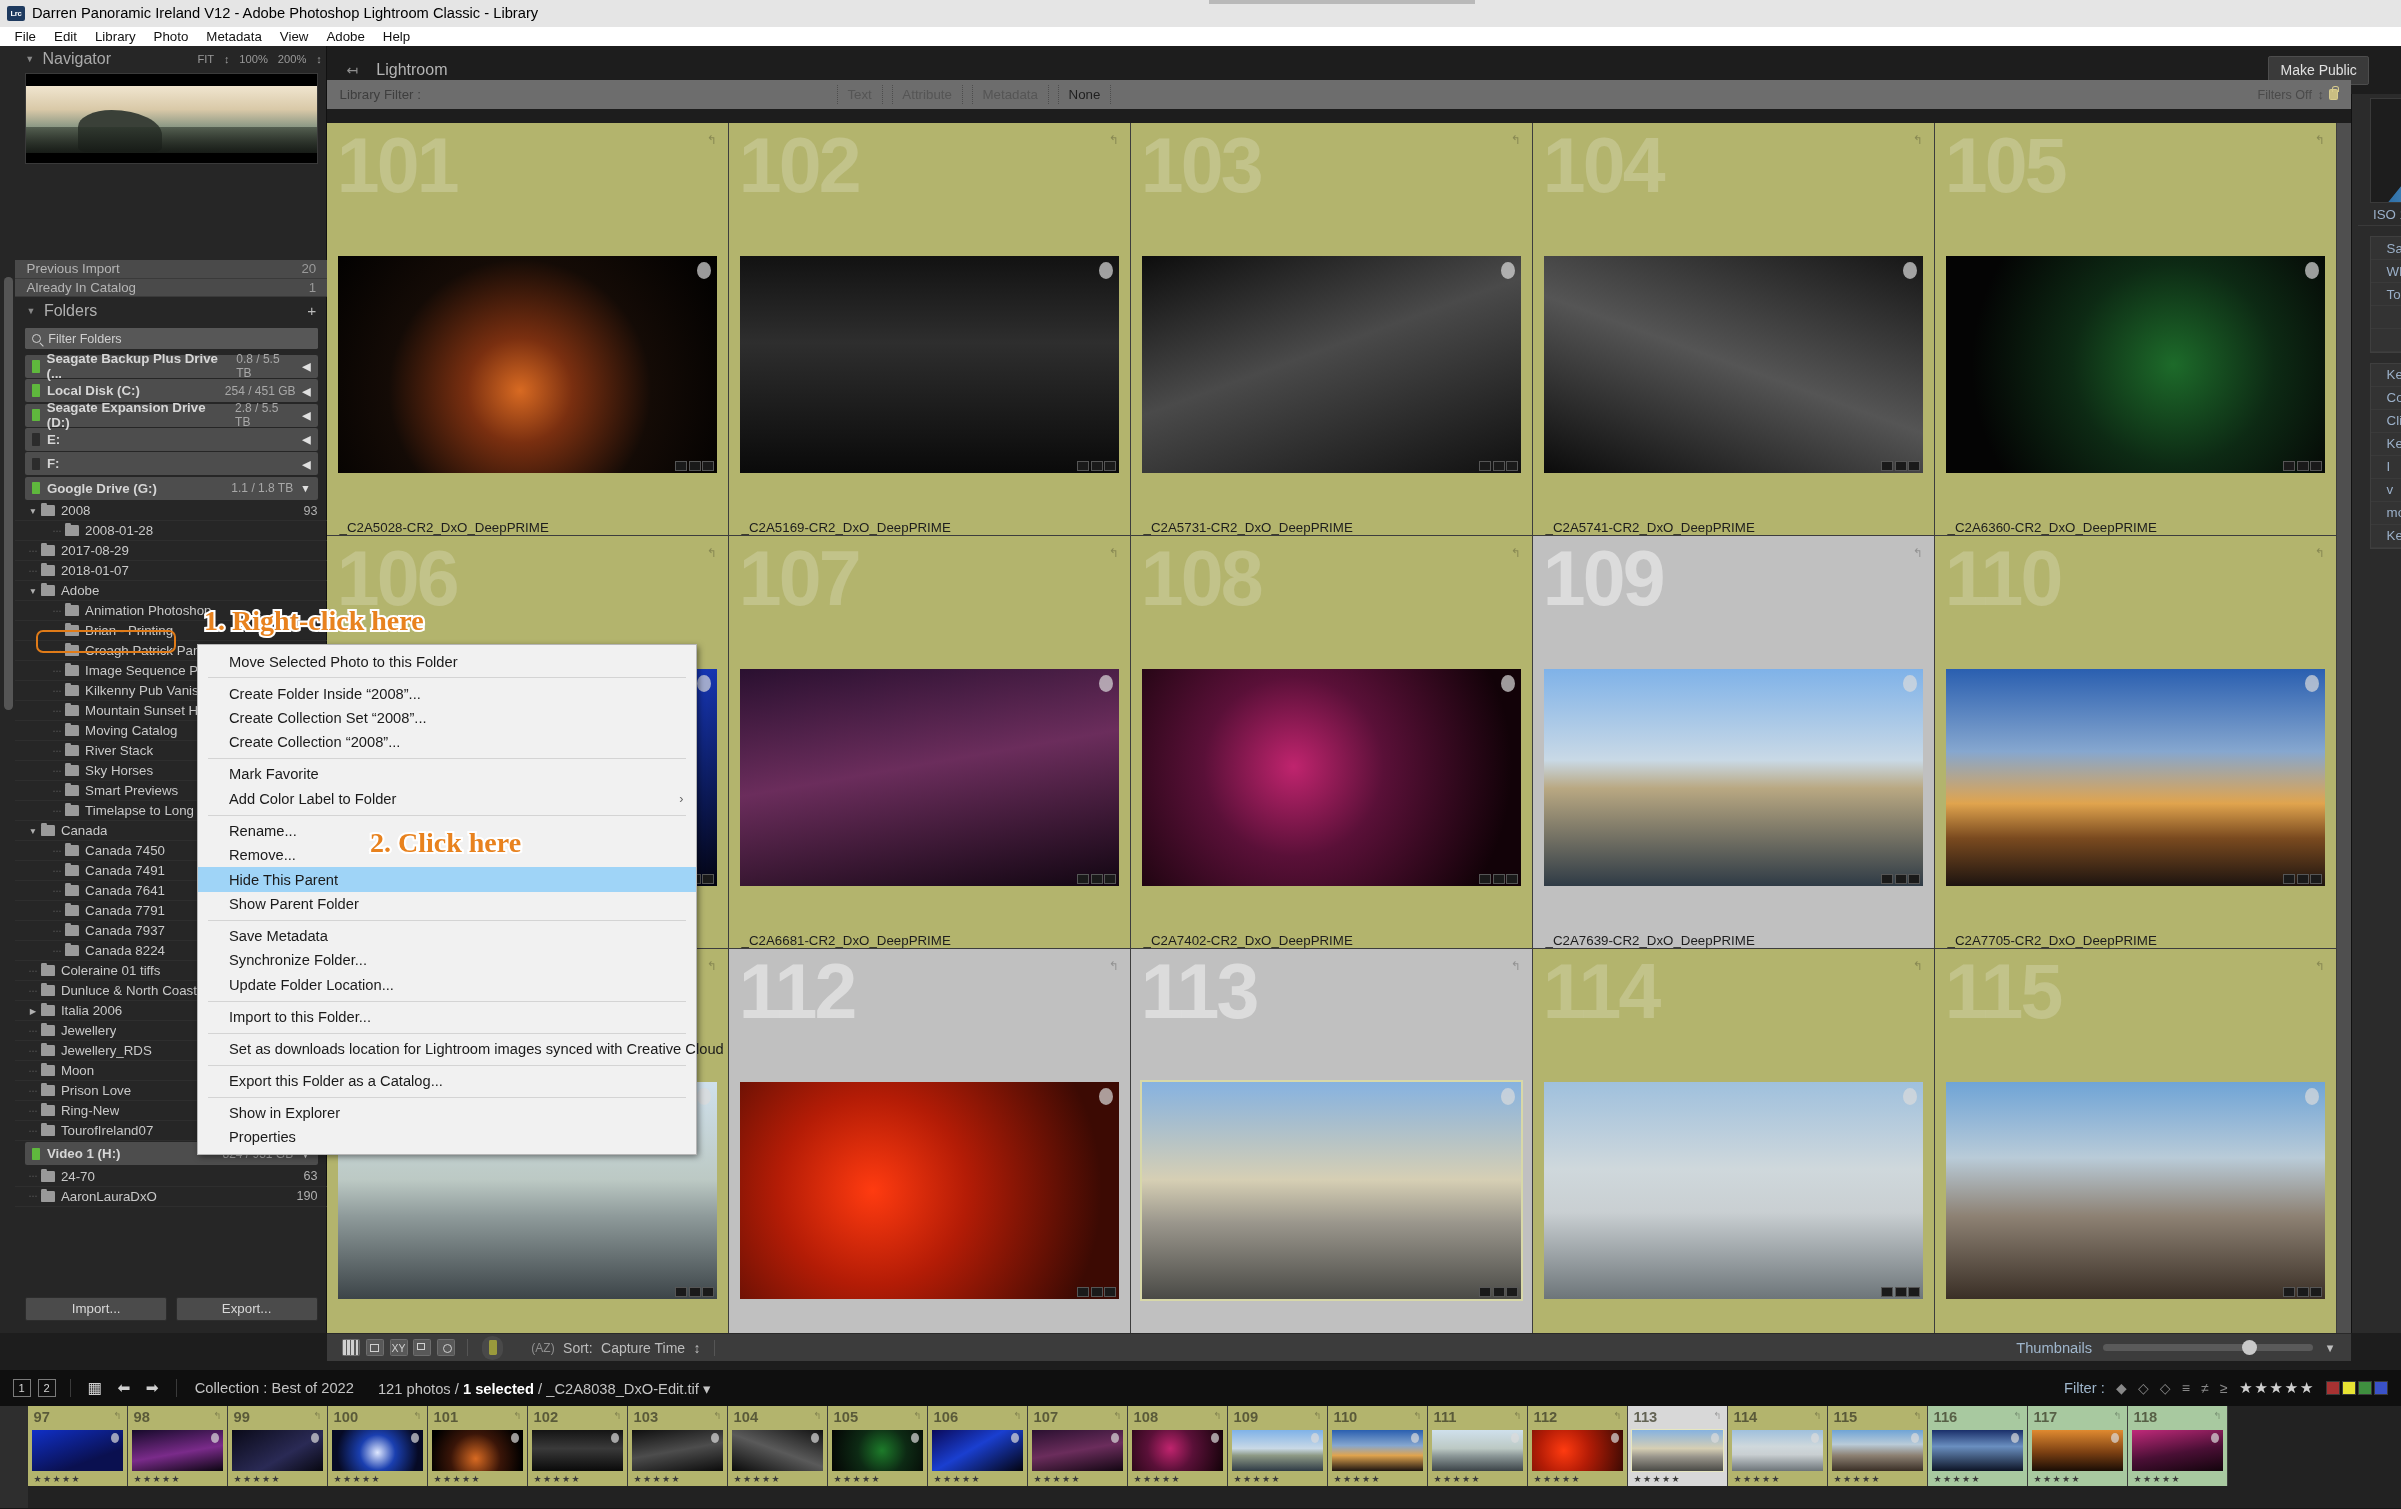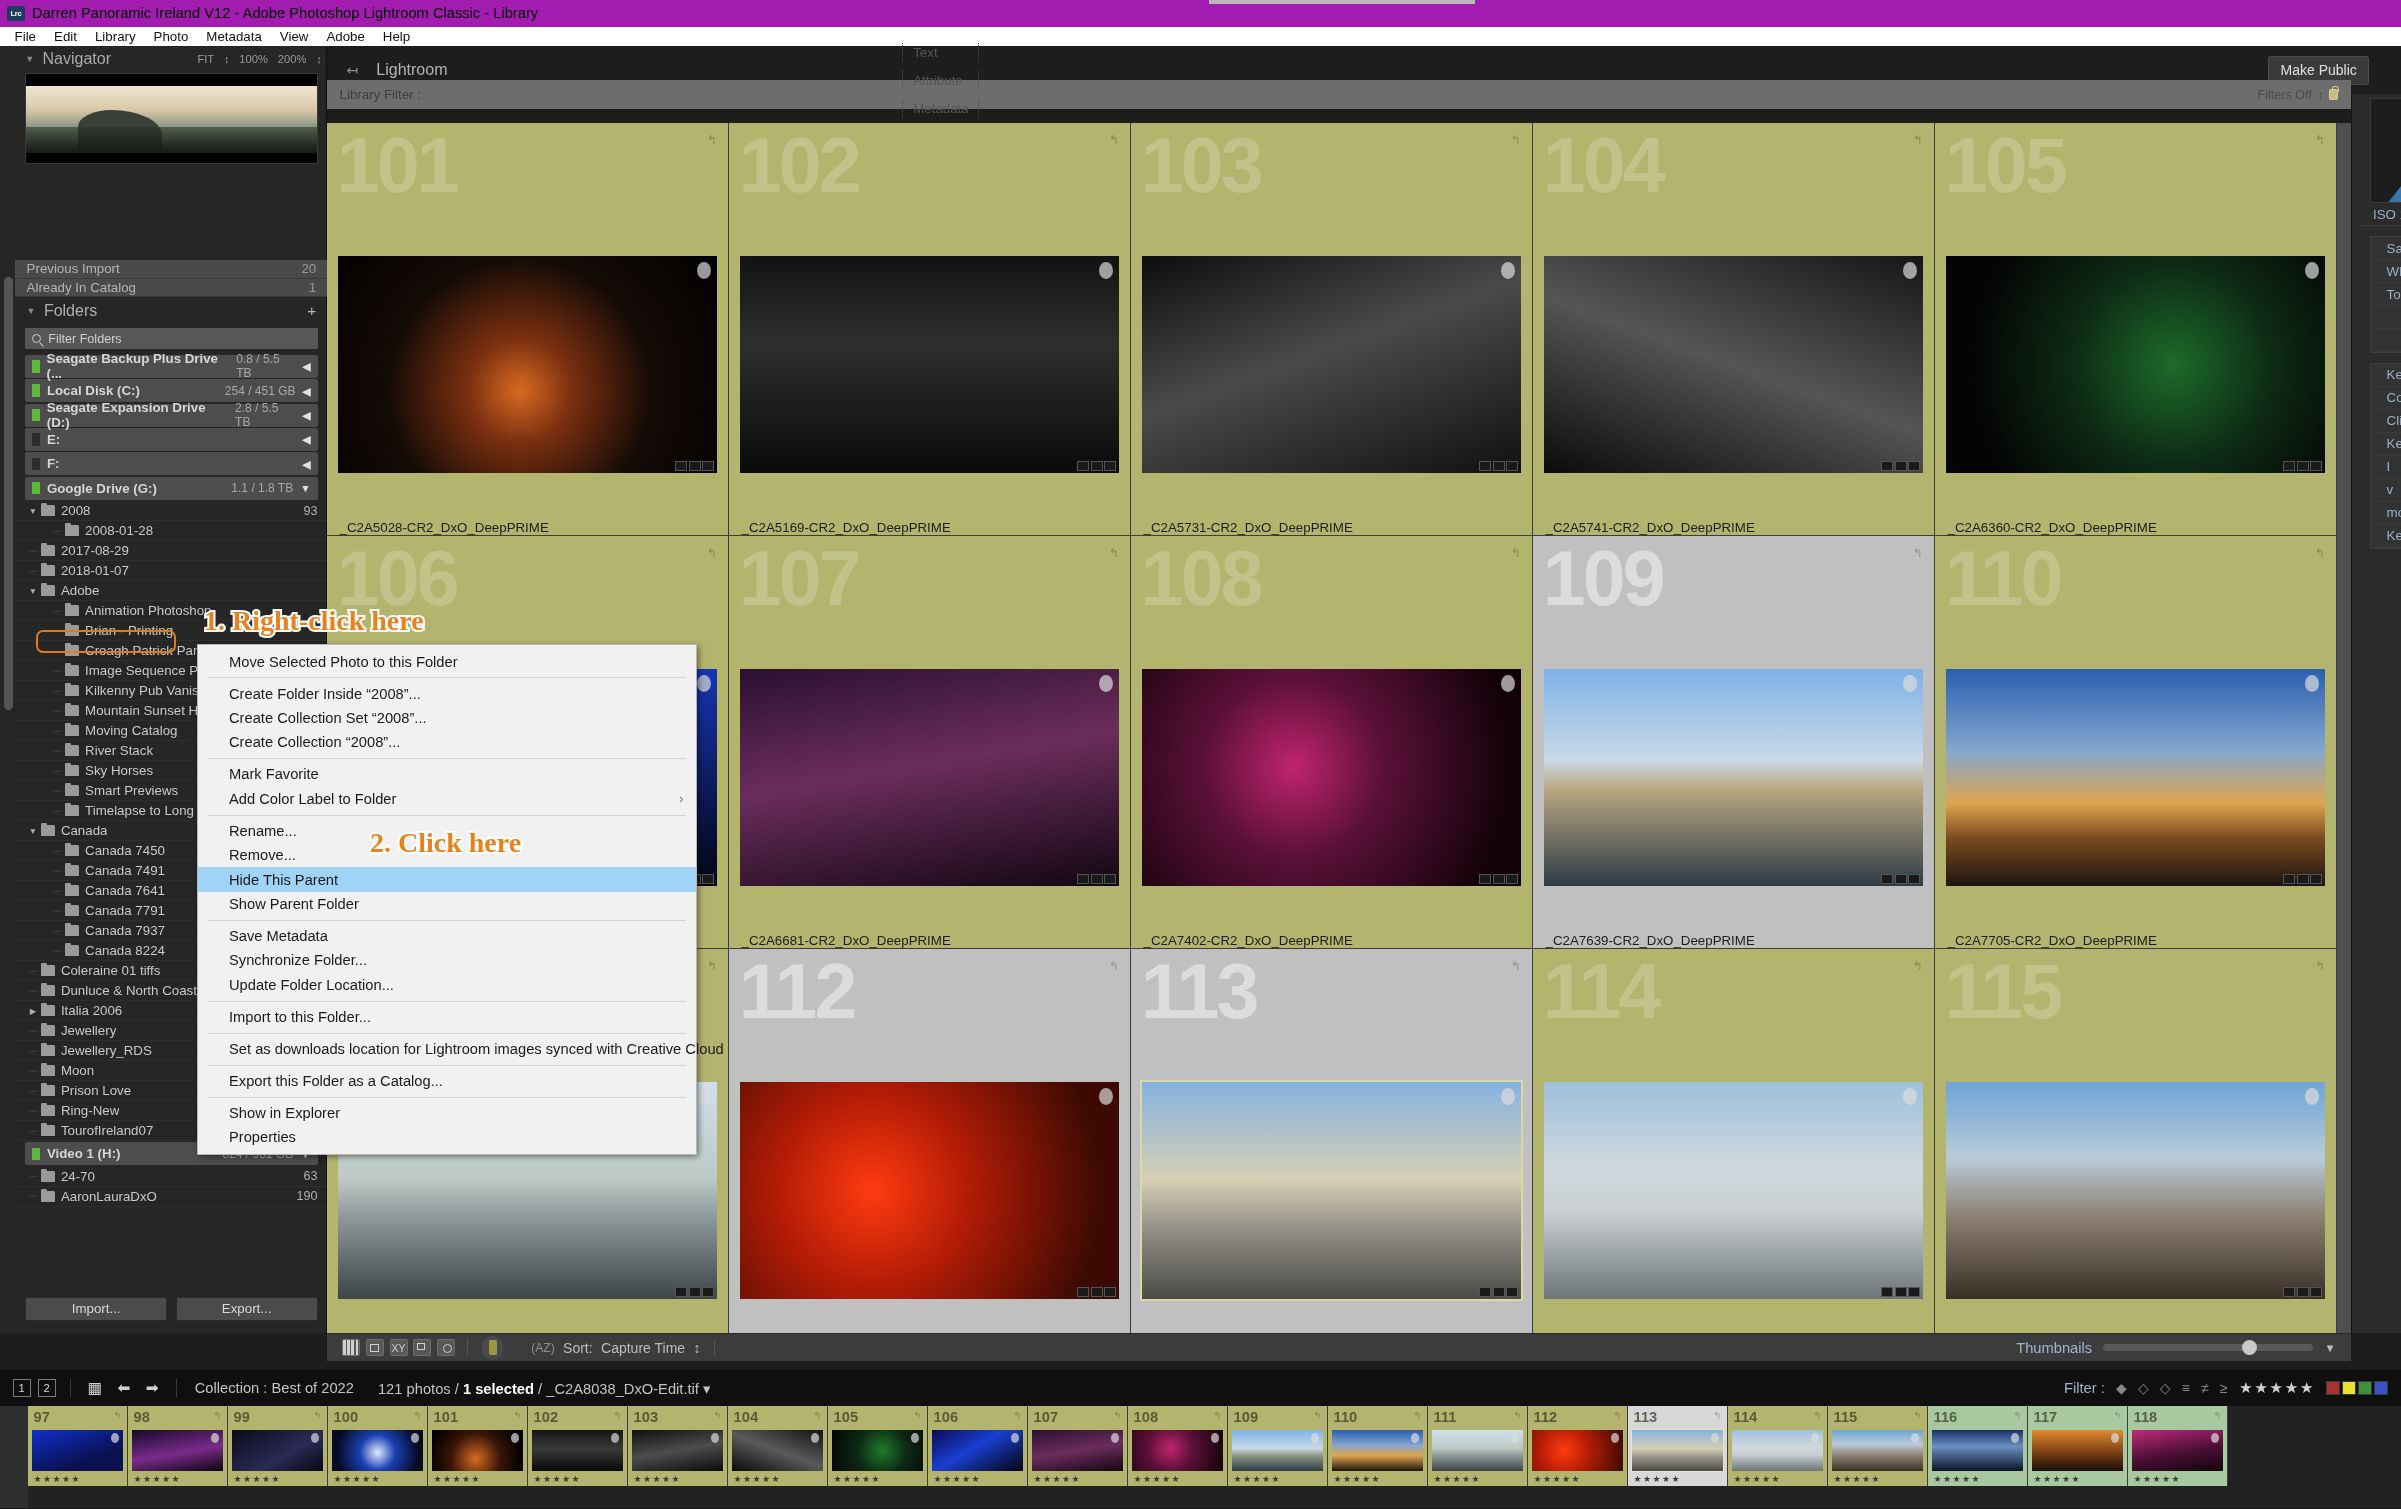--- a/index.html
+++ b/index.html
@@ -1,20 +1,20 @@
 <!DOCTYPE html>
 <html style="font-size:11.2px"><head>
 <meta charset="utf-8">
 <style>
   * { box-sizing: border-box; margin:0; padding:0; }
   html,body { width:2401px; height:1510px; overflow:hidden; background:#2b2b2b;
     font-family:"Liberation Sans", sans-serif; }
 
   
-  #titlebar { height:26.6px; background:#a21caf; display:flex; align-items:center;
+  #titlebar { height:26.6px; background:#e5e5e5; display:flex; align-items:center;
     padding-left:7px; color:#000; font-size:14.7px; }
   #app-icon { width:18px; height:15.4px; background:#1e3a5f; color:#fff; font-size:7.7px;
     font-weight:bold; display:flex; align-items:center; justify-content:center;
     border-radius:2.1px; margin-right:7px; letter-spacing:-0.3px;}
   #menubar { height:19.6px; background:#fff; display:flex; align-items:center;
     padding-left:5.6px; gap:0px; font-size:13.3px; color:#111; }
   #menubar .mi { padding:1.4px 9px; cursor:default; }
   #win-topstrip { position:absolute; left:1209px; top:0; width:266px; height:4.2px; background:#b9b9b9; }
 
   
@@ -96,21 +96,21 @@
   #make-public { margin-left:auto; margin-right:32px; background:#3a3a3a; color:#e0e0e0;
      border:0.7px solid #4d4d4d; border-radius:2.1px; font-size:14px; padding:5.6px 11.2px;
      font-family:"Liberation Sans",sans-serif; }
 
   
   #filterbar { position:absolute; left:327px; top:34px; right:50px; height:29px;
      background:#6d6d6d; display:flex; align-items:center; padding:0 12.6px;
      color:#3c3c3c; font-size:13.3px; }
   #filterbar .lf { color:#3e3e3e; }
   #filterbar .tabs { margin-left:auto; margin-right:auto; display:flex; gap:9px;
-     transform:translateX(-105px);flex-direction:column; }
+     transform:translateX(-105px); }
   #filterbar .tabs .t { padding:2.1px 9.8px; color:#555; border-left:0.7px dotted #4d4d4d;
      border-right:0.7px dotted #4d4d4d; }
   #filterbar .tabs .t.active { color:#1f1f1f; }
   #filterbar .right { margin-left:auto; display:flex; align-items:center; gap:5.6px;
      color:#4a4a4a; font-size:12.6px; }
   .lockicon { width:9px;height:10.5px;border:1.4px solid #d8cc8e;background:#c9be82;border-radius:1.4px;position:relative;}
   .lockicon:before{content:"";position:absolute;left:1.4px;top:-4.9px;width:4.9px;height:5.6px;border:1.4px solid #d8cc8e;border-bottom:none;border-radius:2.8px 2.8px 0 0;}
 
   
   #gridarea { position:absolute; left:327px; top:77px; right:50px; bottom:176px;

